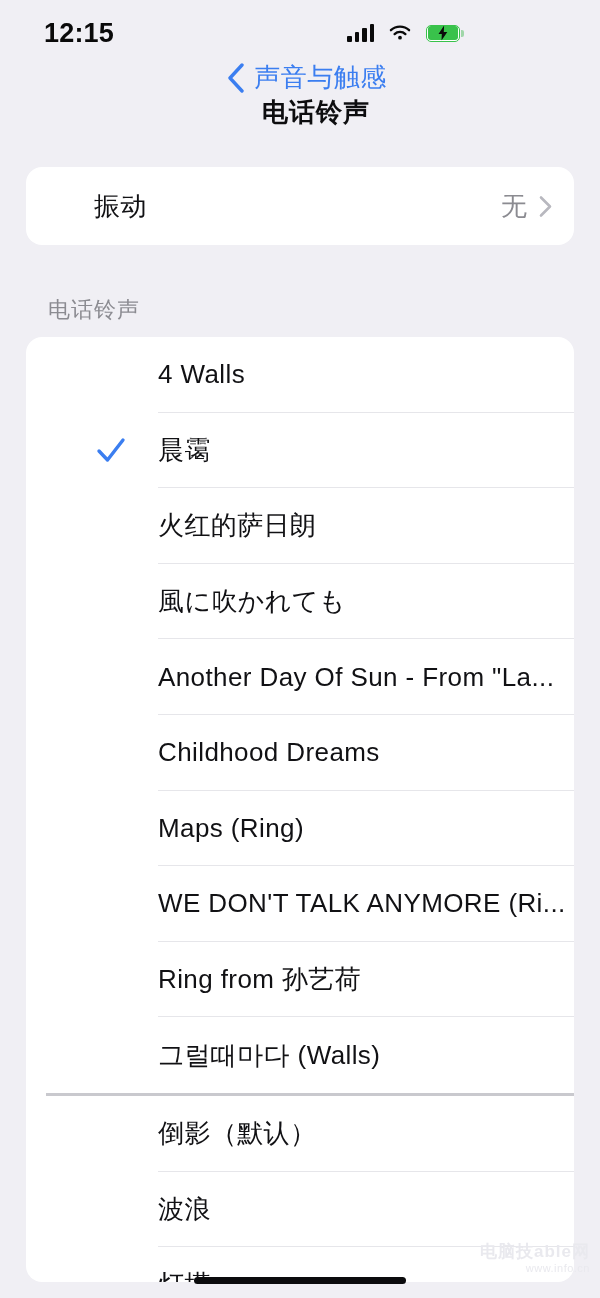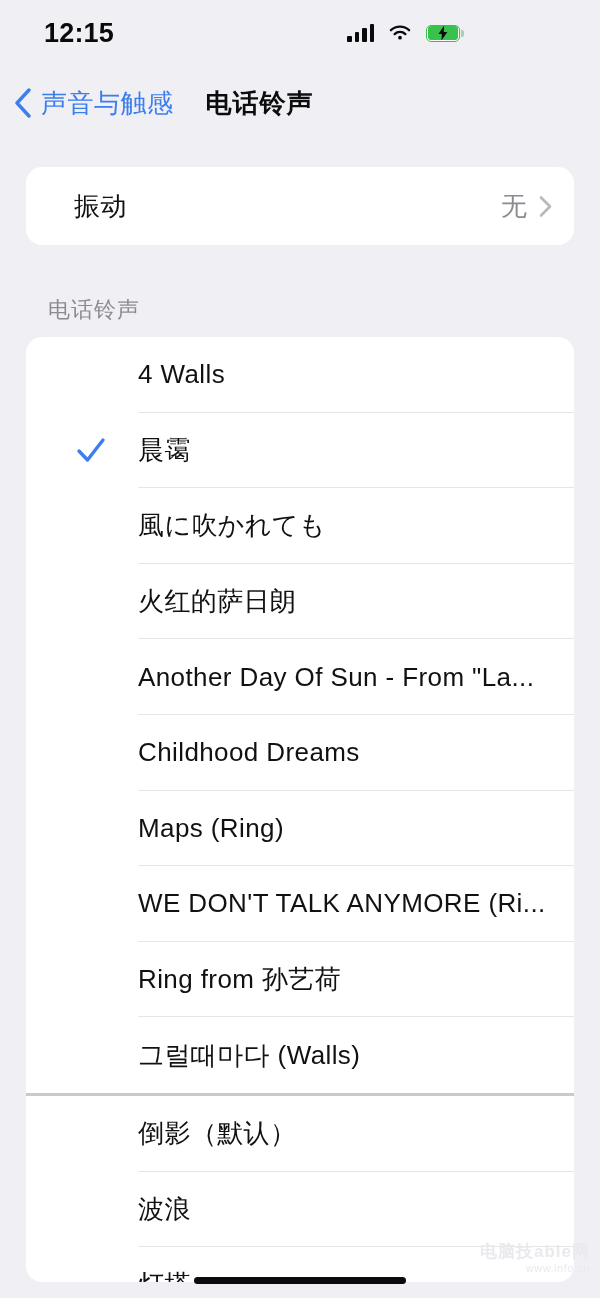--- a/index.html
+++ b/index.html
@@ -45,38 +45,38 @@
     position:absolute; right:-4px; top:5px; width:2.6px; height:7px;
     background:#9fd6a8; border-radius:0 2px 2px 0;
   }
   .battery .bolt {
     position:absolute; left:50%; top:50%; transform:translate(-50%,-50%);
     width:13px; height:15px;
   }
 
   
   .navbar {
-    position:absolute; top:72px; left:0; width:600px; height:62px;
-    display:flex; align-items:center;
+    position:absolute; top:60px; left:0; width:600px; height:62px;
+    display:flex; align-items:center;flex-direction:column;
   }
   .back-btn {
     display:flex; align-items:center; gap:9px;
     margin-left:14px; cursor:pointer;
   }
   .back-chevron { width:18px; height:30px; display:block; }
   .back-label { font-size:26px; color:#3b7ef0; letter-spacing:0.5px; }
   .nav-title {
     font-size:26px; font-weight:700; color:#0d0d0f;
     margin-left:32px; letter-spacing:1px;
   }
 
   
   .card {
     position:absolute; left:26px; width:548px;
-    background:#fff; border-radius:16px; overflow:hidden;
+    background:#fff; border-radius:16px; overflow:hidden;padding-left:20px;
   }
   #vibration-card { top:167px; height:78px; }
 
   .row {
     position:relative; display:flex; align-items:center;
     height:78px; padding:0 0 0 48px;
   }
   .row .row-label {
     font-size:26px; color:#111114; letter-spacing:0.5px;
   }
@@ -200,25 +200,25 @@
         <span class="sep"></span>
       </div>
       <div class="tone-row">
         <span class="tone-check"><svg viewBox="0 0 32 32" width="32" height="32">
             <path d="M4 17l8.5 9L28 6" stroke="#3b7ef0" stroke-width="3.4" fill="none" stroke-linecap="round" stroke-linejoin="round"></path>
           </svg></span>
         <span class="tone-label">晨霭</span>
         <span class="sep"></span>
       </div>
       <div class="tone-row">
+        <span class="tone-label">火红的萨日朗</span>
+        <span class="sep"></span>
+      </div>
+      <div class="tone-row">
         <span class="tone-label">風に吹かれても</span>
-        <span class="sep"></span>
-      </div>
-      <div class="tone-row">
-        <span class="tone-label">火红的萨日朗</span>
         <span class="sep"></span>
       </div>
       <div class="tone-row">
         <span class="tone-label">Another Day Of Sun - From "La...</span>
         <span class="sep"></span>
       </div>
       <div class="tone-row">
         <span class="tone-label">Childhood Dreams</span>
         <span class="sep"></span>
       </div>

